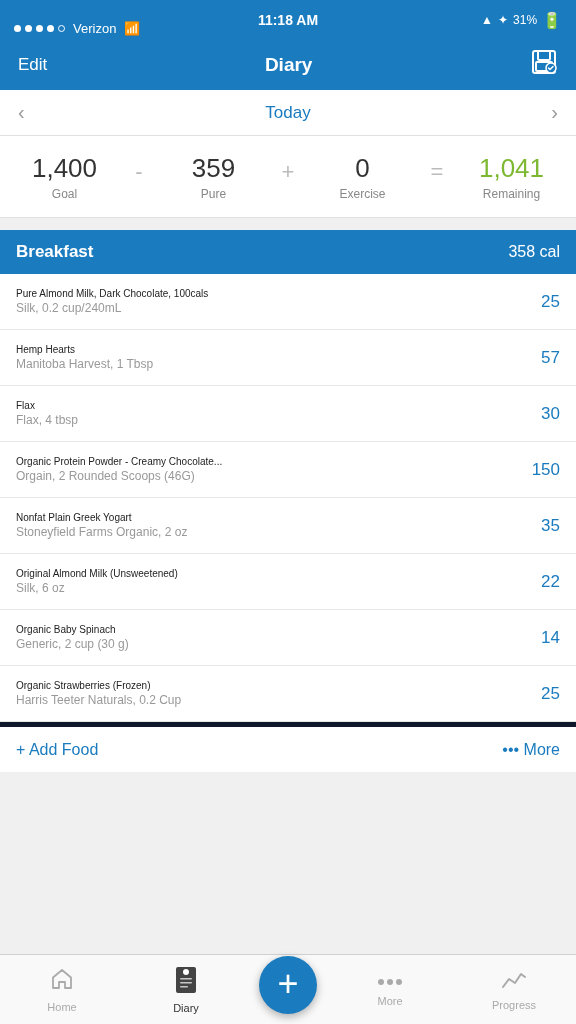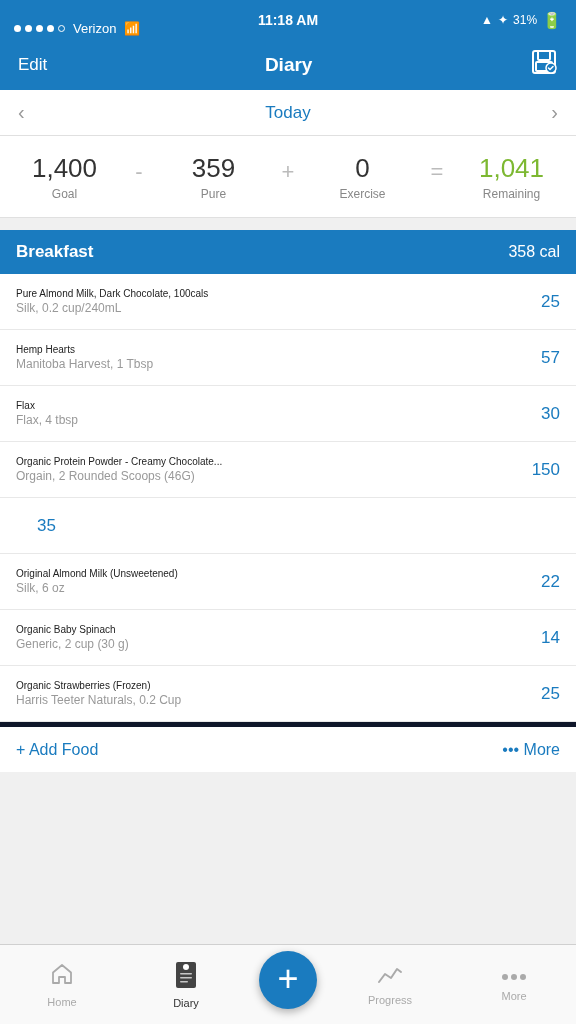--- a/index.html
+++ b/index.html
@@ -105,21 +105,21 @@
     }
     .add-food-btn { color: #1a7bbf; font-size: 16px; }
     .more-btn { color: #1a7bbf; font-size: 16px; }
 
     
     .tab-bar {
       position: absolute;
       bottom: 0;
       left: 0;
       width: 576px;
-      height: 80px;
+      height: 70px;
       background: #f9f9f9;
       border-top: 1px solid #d0d0d0;
       display: flex;
       align-items: center;
       justify-content: space-around;
     }
     .tab-item {
       flex: 1;
       display: flex;
       flex-direction: column;
@@ -245,20 +245,24 @@
     <div class="food-cal">30</div>
   </div>
     <div class="food-item">
     <div class="food-info">
       <div class="food-name">Organic Protein Powder - Creamy Chocolate...</div>
       <div class="food-detail">Orgain, 2 Rounded Scoops (46G)</div>
     </div>
     <div class="food-cal">150</div>
   </div>
     <div class="food-item">
+    <div class="food-info">
+      <div class="food-name">Nonfat Plain Greek Yogart</div>
+      <div class="food-detail">Stoneyfield Farms Organic, 2 oz</div>
+    </div>
     <div class="food-cal">35</div>
   </div>
     <div class="food-item">
     <div class="food-info">
       <div class="food-name">Original Almond Milk (Unsweetened)</div>
       <div class="food-detail">Silk, 6 oz</div>
     </div>
     <div class="food-cal">22</div>
   </div>
     <div class="food-item">
@@ -306,30 +310,30 @@
   </div>
 
   <div class="tab-item" style="flex: 0 0 80px;">
     <div class="fab">
       <span style="font-size:36px; line-height:1; margin-top:-2px;">+</span>
     </div>
   </div>
 
   <div class="tab-item">
     <span>
-      <svg width="26" height="22" viewBox="0 0 26 22">
-        <polyline points="2,18 8,10 14,14 20,5 24,8" stroke="#aaa" stroke-width="2" fill="none" stroke-linejoin="round" stroke-linecap="round"></polyline>
-      </svg>
-    </span>
-    <span class="tab-label">Progress</span>
-  </div>
-
-  <div class="tab-item">
-    <span>
       <svg width="26" height="10" viewBox="0 0 26 10">
         <circle cx="4" cy="5" r="3" fill="#aaa"></circle>
         <circle cx="13" cy="5" r="3" fill="#aaa"></circle>
         <circle cx="22" cy="5" r="3" fill="#aaa"></circle>
       </svg>
     </span>
     <span class="tab-label">More</span>
   </div>
+
+  <div class="tab-item">
+    <span>
+      <svg width="26" height="22" viewBox="0 0 26 22">
+        <polyline points="2,18 8,10 14,14 20,5 24,8" stroke="#aaa" stroke-width="2" fill="none" stroke-linejoin="round" stroke-linecap="round"></polyline>
+      </svg>
+    </span>
+    <span class="tab-label">Progress</span>
+  </div>
 </div>
 
 </body></html>

